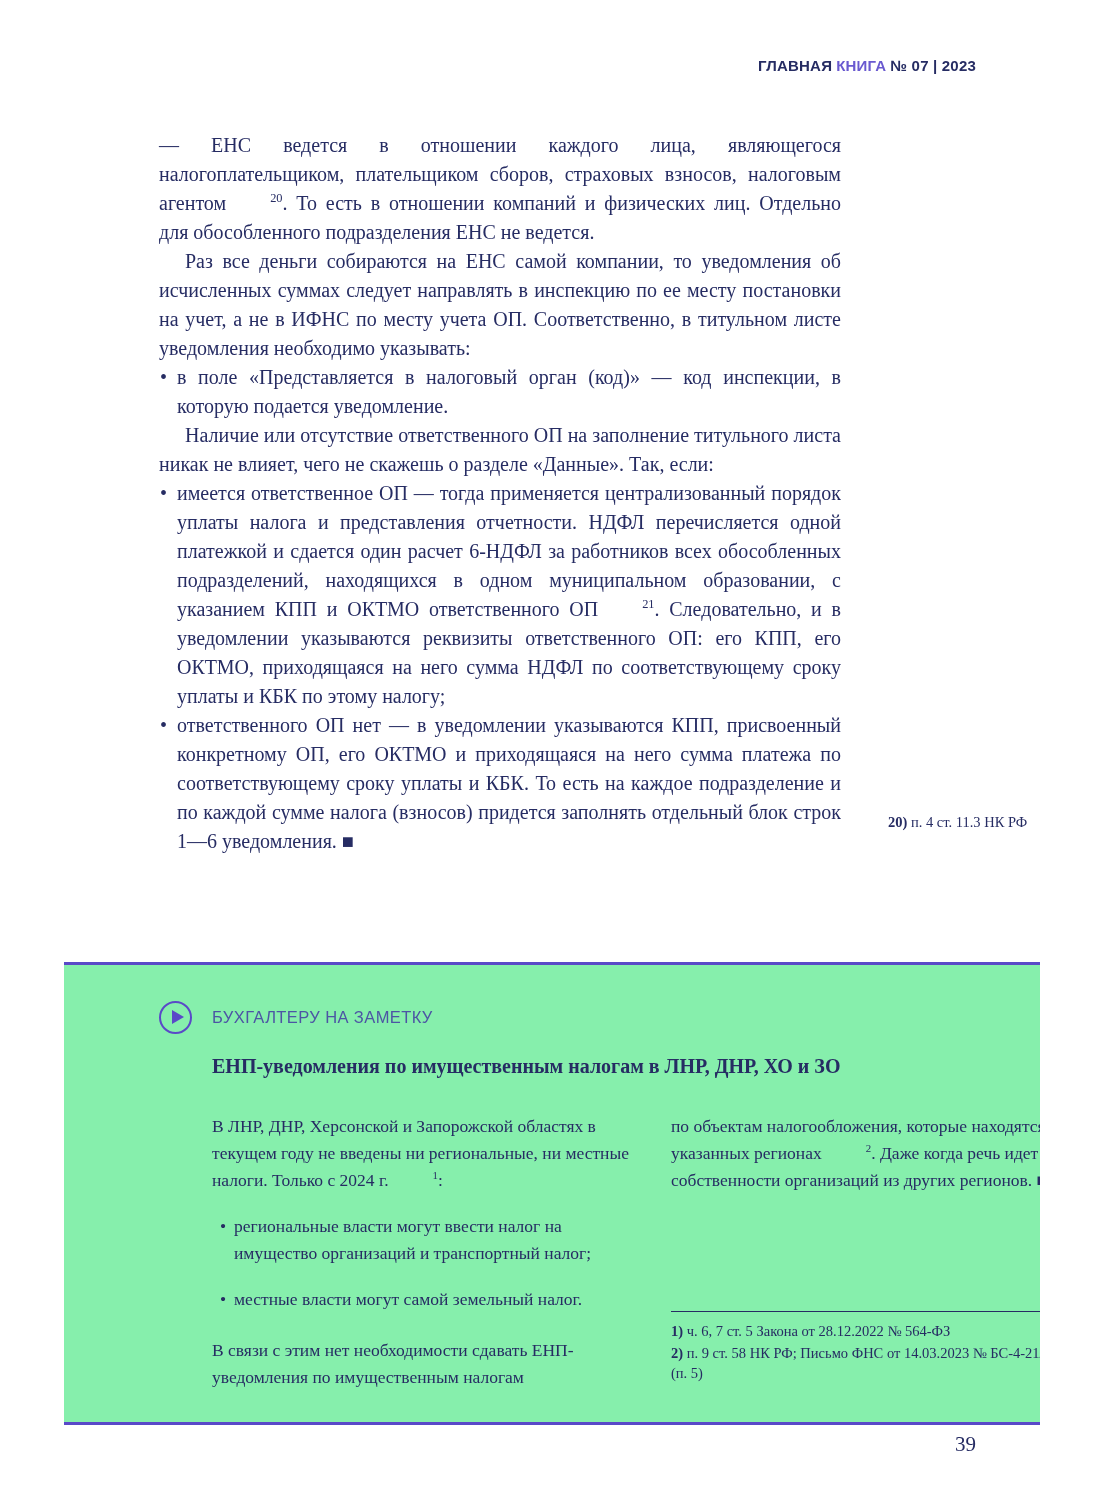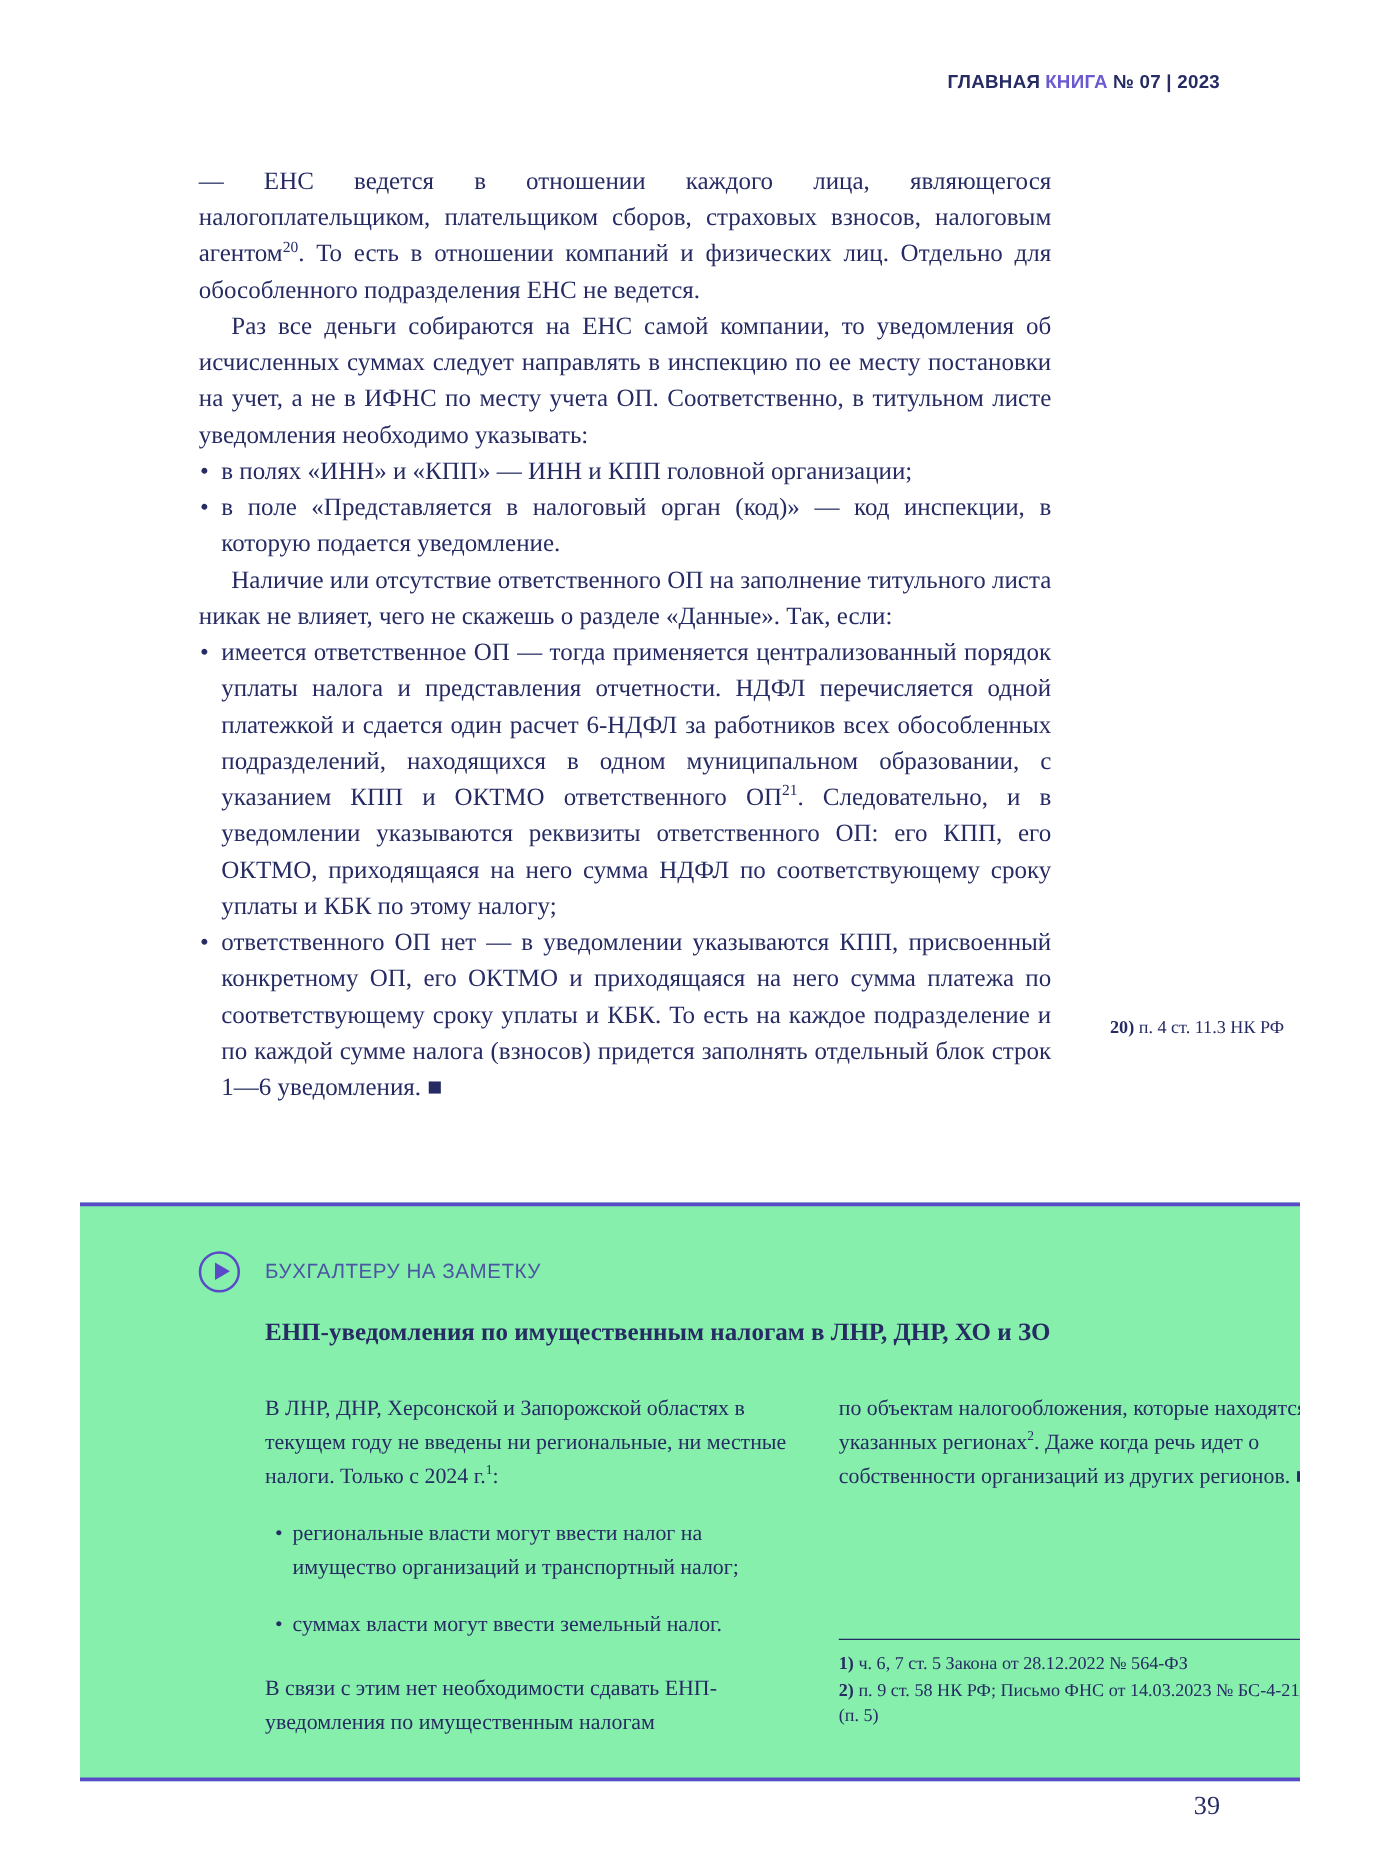--- a/index.html
+++ b/index.html
@@ -49,20 +49,21 @@
   .article .li::before {
     content: "\2022";
     position: absolute;
     left: 1px;
     top: 0;
   }
   sup {
     font-size: 62%;
     line-height: 0;
     vertical-align: super;
+    margin-left: 44px;
   }
 
   
   .side-notes {
     position: absolute;
     left: 824px;
     top: 812px;
     width: 222px;
     font-size: 14.5px;
     line-height: 20px;
@@ -171,42 +172,41 @@
 
 <div class="page">
 
   <header class="masthead">
     <span class="b1">ГЛАВНАЯ</span><span class="b2">КНИГА</span><span class="b3">№ 07 | 2023</span>
   </header>
 
   <main class="article">
       <div class="p-dash">—  ЕНС ведется в отношении каждого лица, являющегося налогоплательщиком, плательщиком сборов, страховых взносов, налоговым агентом<sup>20</sup>. То есть в отношении компаний и физических лиц. Отдельно для обособленного подразделения ЕНС не ведется.</div>
       <div class="p-indent">Раз все деньги собираются на ЕНС самой компании, то уведомления об исчисленных суммах следует направлять в инспекцию по ее месту постановки на учет, а не в ИФНС по месту учета ОП. Соответственно, в титульном листе уведомления необходимо указывать:</div>
-      <div class="li">в полях «ИНН» и «КПП» — ИНН и КПП головной организации;</div>
       <div class="li">в поле «Представляется в налоговый орган (код)» — код инспекции, в которую подается уведомление.</div>
       <div class="p-indent">Наличие или отсутствие ответственного ОП на заполнение титульного листа никак не влияет, чего не скажешь о разделе «Данные». Так, если:</div>
       <div class="li">имеется ответственное ОП — тогда применяется централизованный порядок уплаты налога и представления отчетности. НДФЛ перечисляется одной платежкой и сдается один расчет 6-НДФЛ за работников всех обособленных подразделений, находящихся в одном муниципальном образовании, с указанием КПП и ОКТМО ответственного ОП<sup>21</sup>. Следовательно, и в уведомлении указываются реквизиты ответственного ОП: его КПП, его ОКТМО, приходящаяся на него сумма НДФЛ по соответствующему сроку уплаты и КБК по этому налогу;</div>
       <div class="li">ответственного ОП нет — в уведомлении указываются КПП, присвоенный конкретному ОП, его ОКТМО и приходящаяся на него сумма платежа по соответствующему сроку уплаты и КБК. То есть на каждое подразделение и по каждой сумме налога (взносов) придется заполнять отдельный блок строк 1—6 уведомления. ■</div>
     </main>
 
   <aside class="side-notes">
       <div class="fn"><b>20) </b>п. 4 ст. 11.3 НК РФ</div>
     </aside>
 
   <section class="note">
     <div class="kicker-row">
       <span class="play"></span>
       <span class="kicker">БУХГАЛТЕРУ НА ЗАМЕТКУ</span>
     </div>
     <h2 class="note-title">ЕНП-уведомления по имущественным налогам в ЛНР, ДНР, ХО и ЗО</h2>
     <div class="col col-left">
       <p class="nintro">В ЛНР, ДНР, Херсонской и Запорожской областях в текущем году не введены ни региональные, ни местные налоги. Только с 2024 г.<sup>1</sup>:</p>
       <div>
           <div class="nli">региональные власти могут ввести налог на имущество организаций и транспортный налог;</div>
-          <div class="nli">суммах власти могут ввести земельный налог.</div>
+          <div class="nli">местные власти могут самой земельный налог.</div>
         </div>
       <p class="nclose">В связи с этим нет необходимости сдавать ЕНП-уведомления по имущественным налогам</p>
     </div>
     <div class="col col-right">
       <p>по объектам налогообложения, которые находятся в указанных регионах<sup>2</sup>. Даже когда речь идет о собственности организаций из других регионов. ■</p>
     </div>
     <div class="note-footnotes">
         <div class="fn"><b>1) </b>ч. 6, 7 ст. 5 Закона от 28.12.2022 № 564-ФЗ</div>
         <div class="fn"><b>2) </b>п. 9 ст. 58 НК РФ; Письмо ФНС от 14.03.2023 № БС-4-21/2873@ (п. 5)</div>
       </div>

